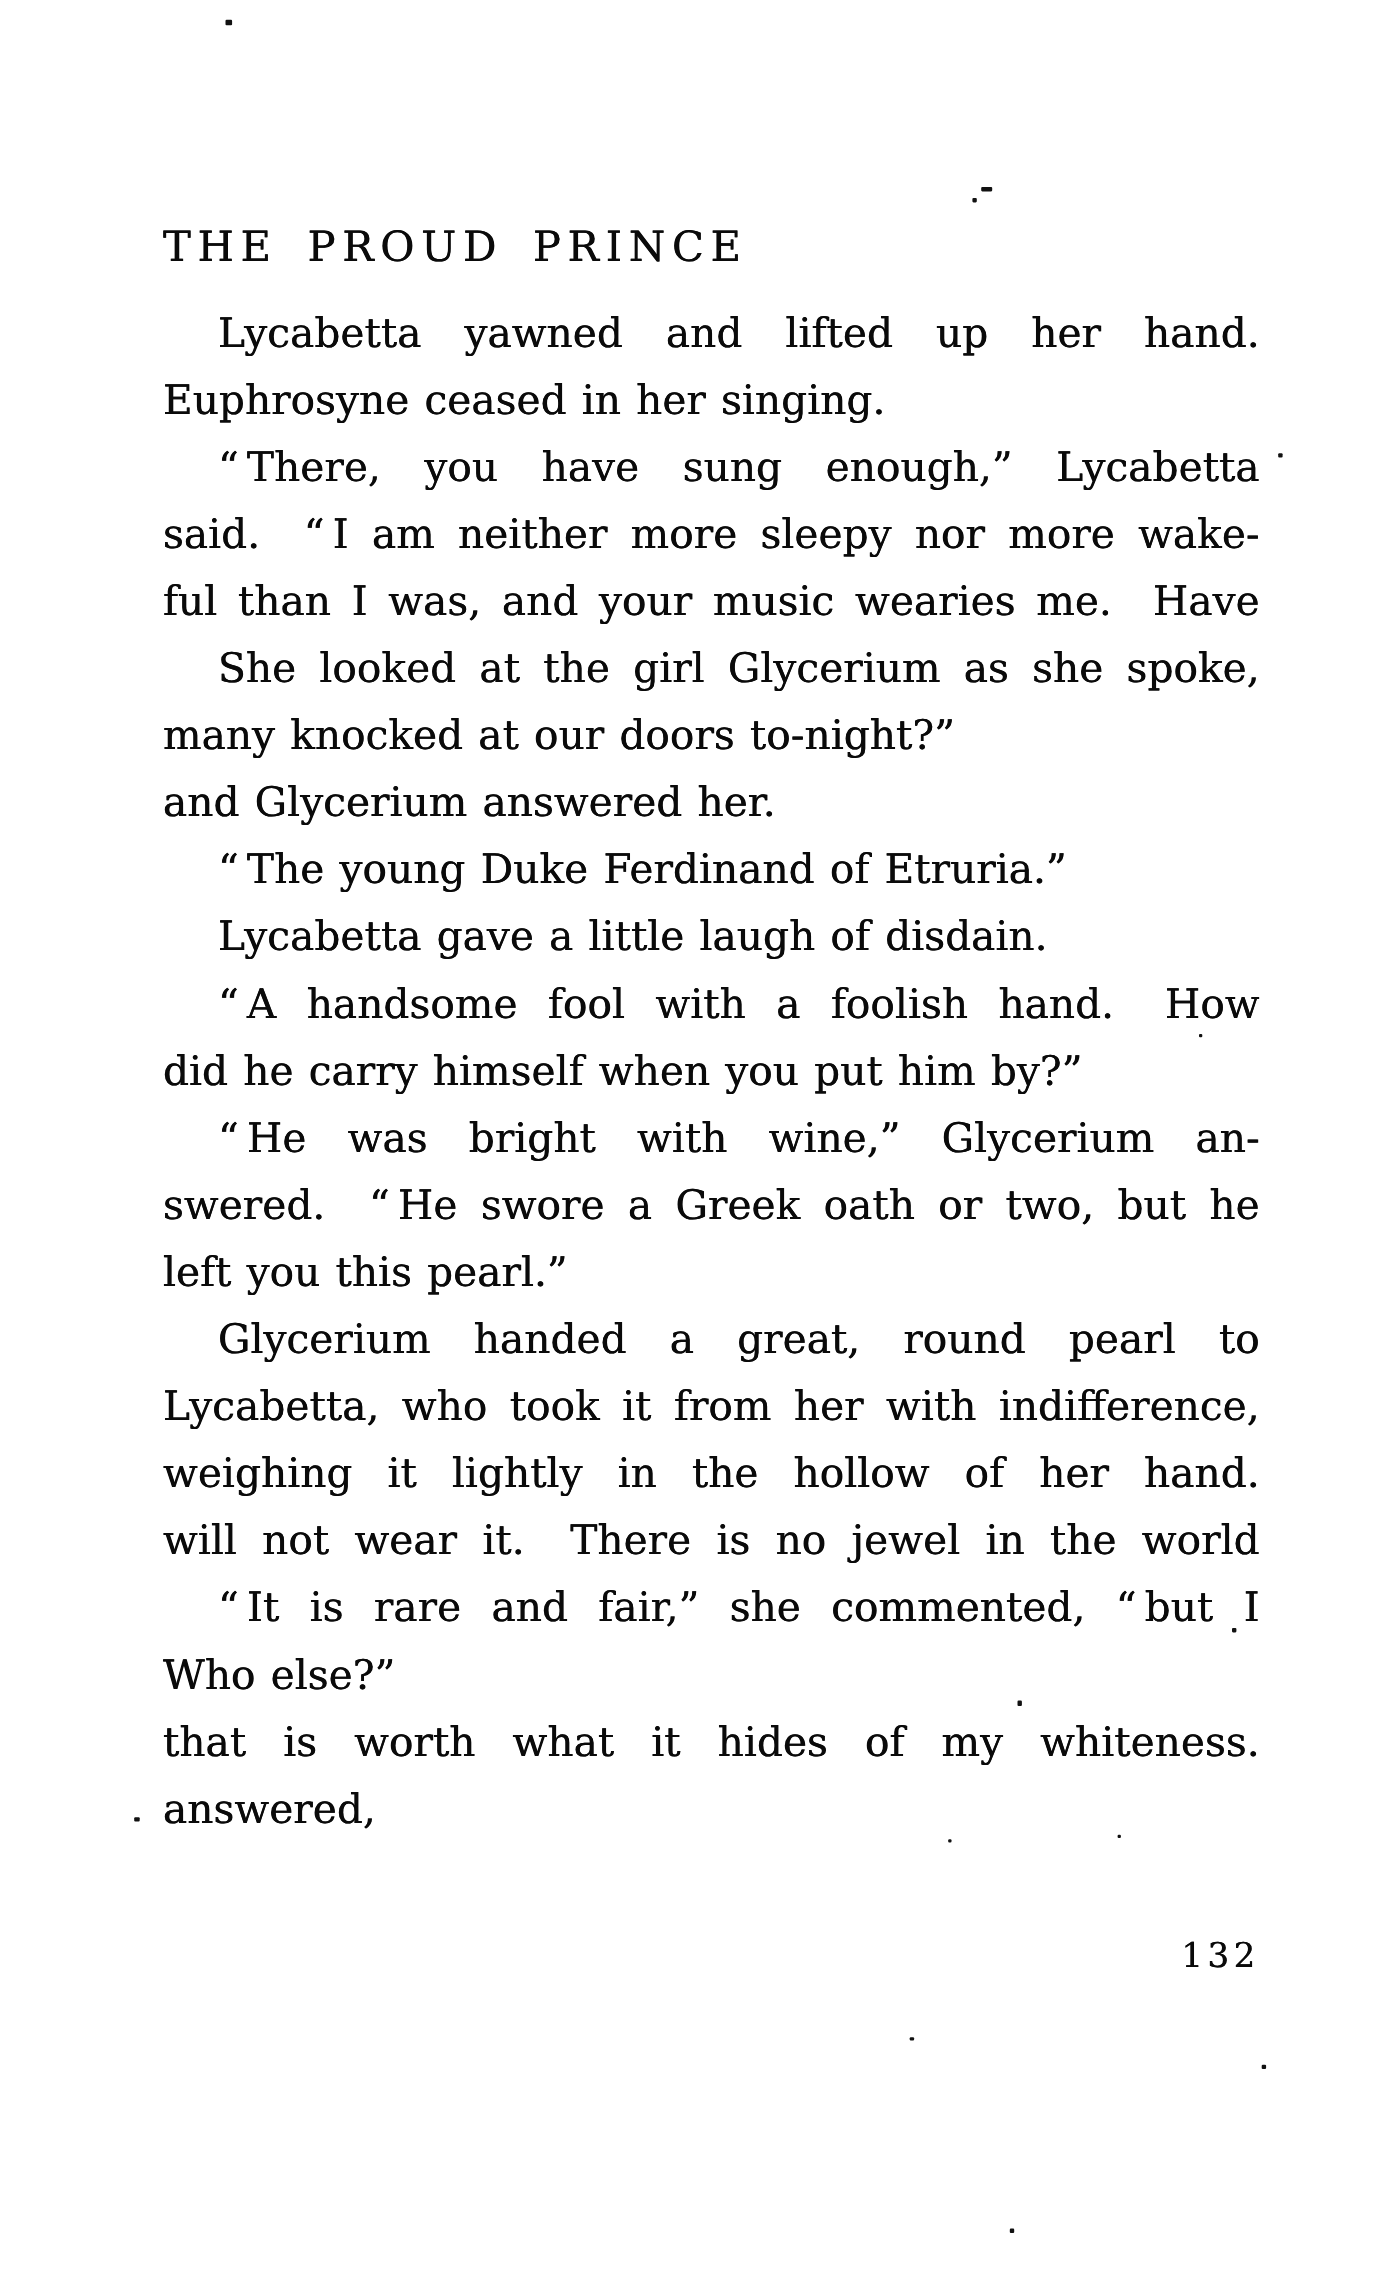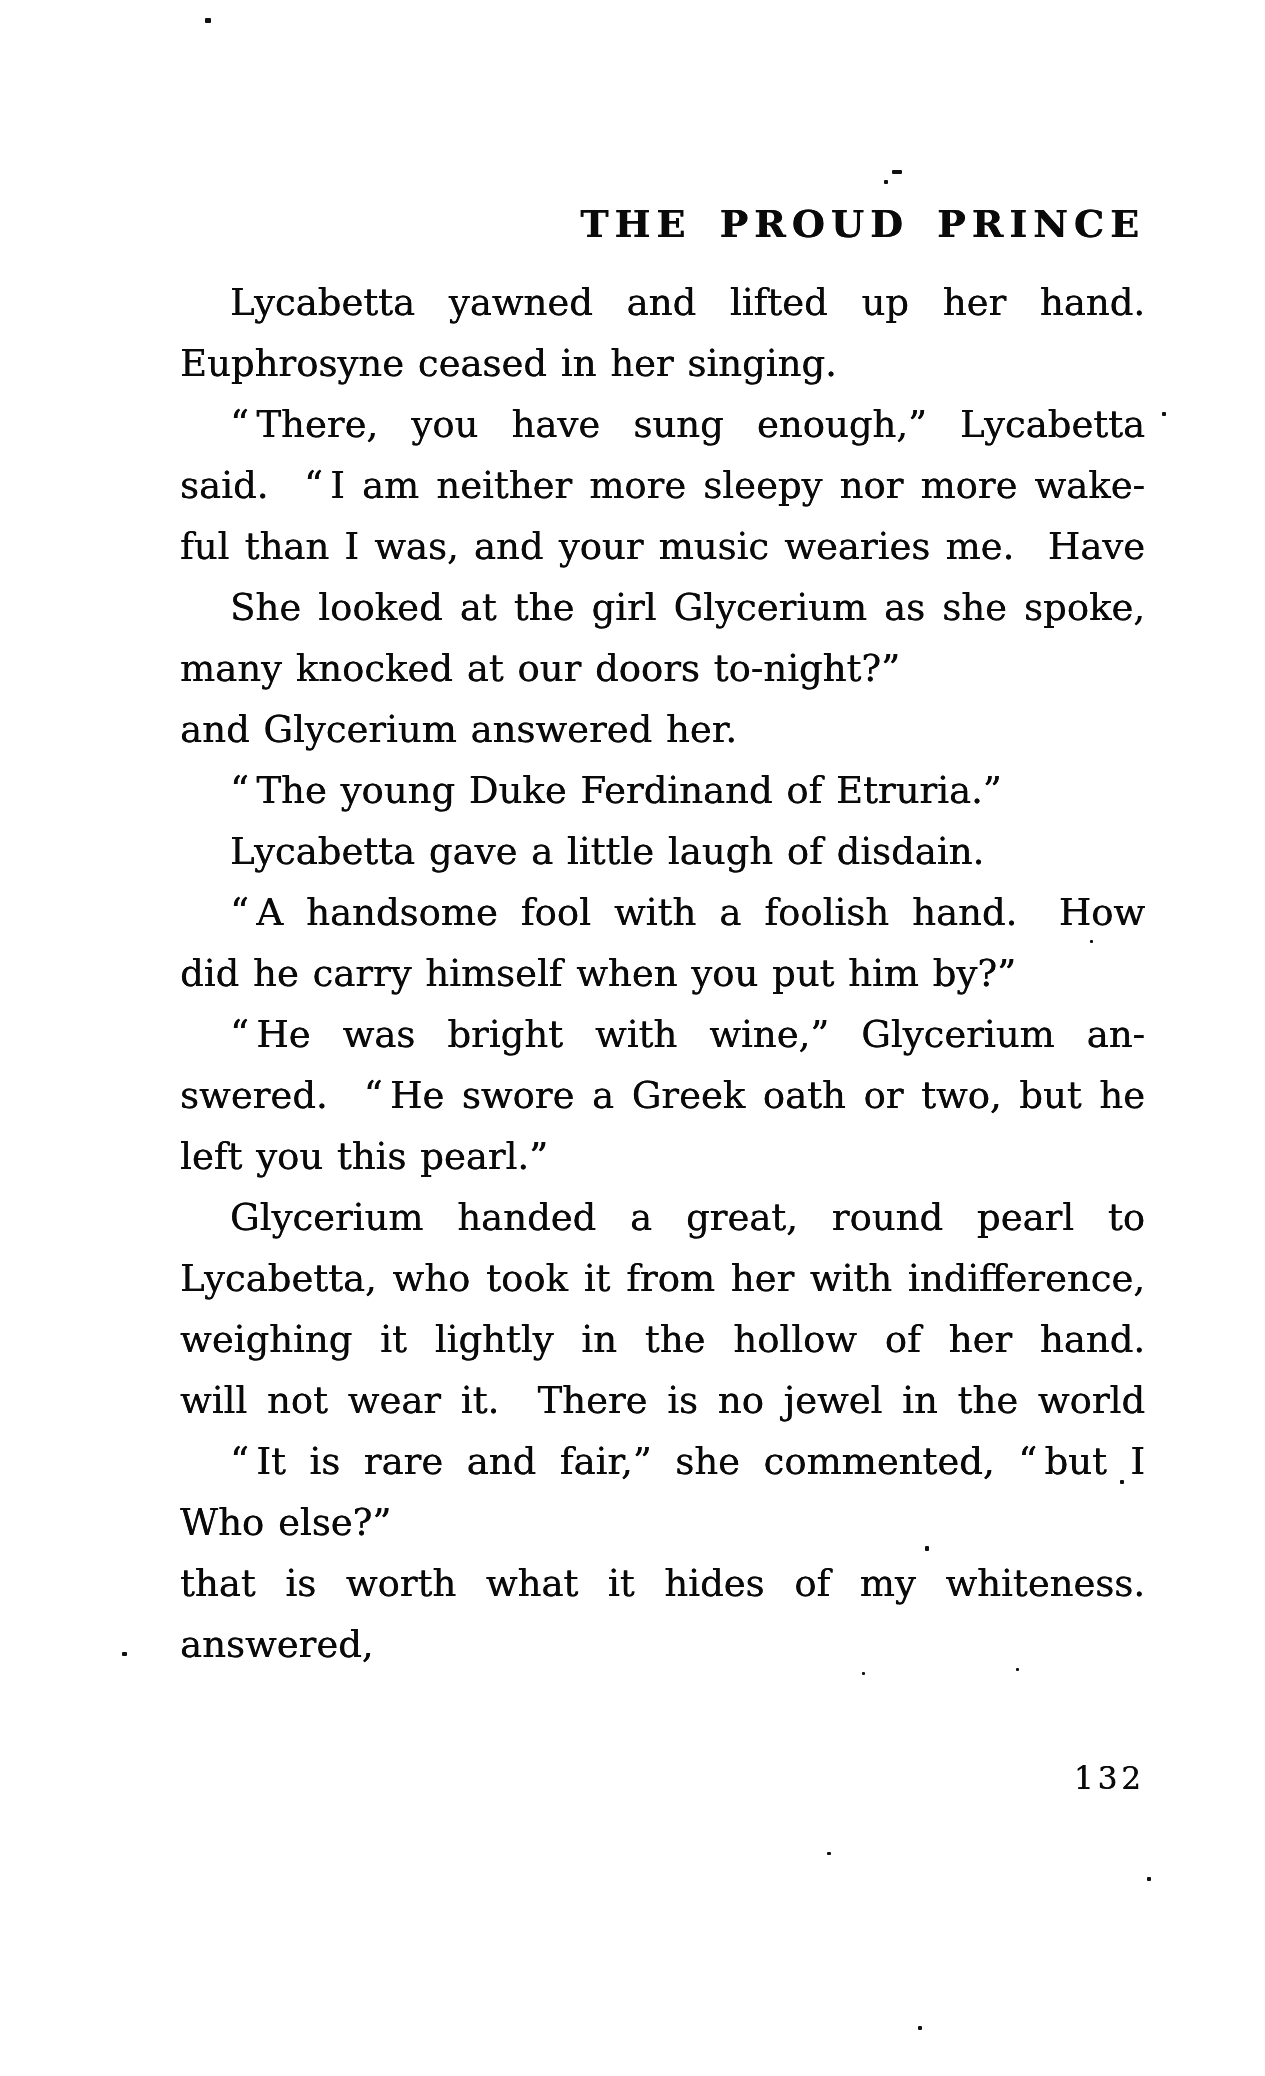--- a/index.html
+++ b/index.html
@@ -12,38 +12,38 @@
     font-family: "DejaVu Serif", serif;
     overflow: hidden;
   }
   .running-head {
     position: absolute;
     left: 148px;
     width: 997px;
     top: 202px;
     margin: 0;
     font-size: 38px;
-    font-weight: 700;
+    font-weight: 400;
     letter-spacing: 6px;
     word-spacing: 9px;
-    text-align: right;
+    text-align: left;
     line-height: 44px;
     text-shadow: 0.4px 0 0 currentColor;
   }
   .text-block {
     position: absolute;
     left: 148px;
     top: 272px;
     width: 997px;
     font-size: 37px;
     line-height: 61px;
     word-spacing: 2px;
     text-shadow: 0.35px 0 0 currentColor;
   }
-  .ln { white-space: normal; overflow: hidden; height: 61px; margin-left: 32px; }
+  .ln { white-space: normal; overflow: hidden; height: 61px; }
   .ind { text-indent: 50px; }
   .just { text-align: justify; text-align-last: justify; }
   .folio {
     position: absolute;
     left: 148px;
     width: 997px;
     top: 1756px;
     text-align: right;
     font-size: 31px;
     letter-spacing: 4px;

